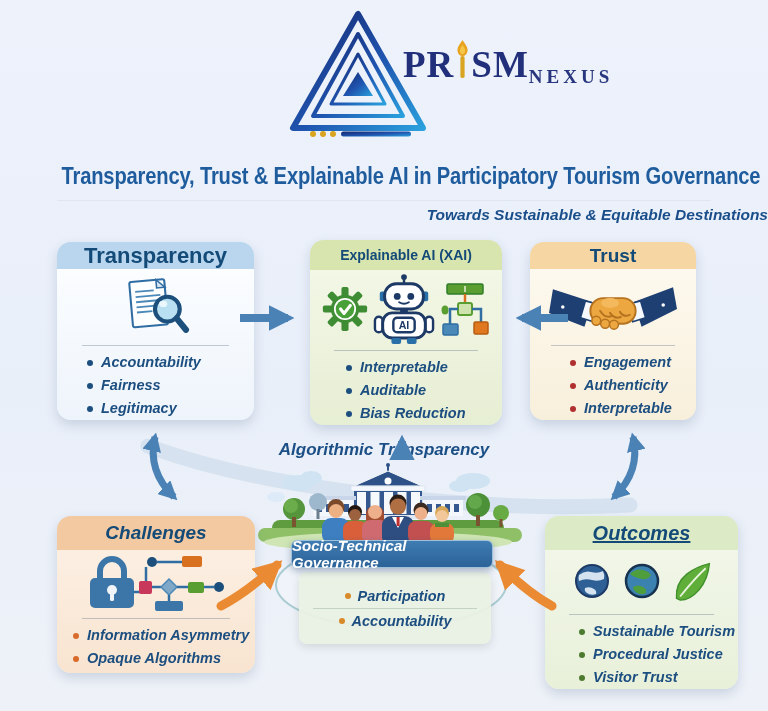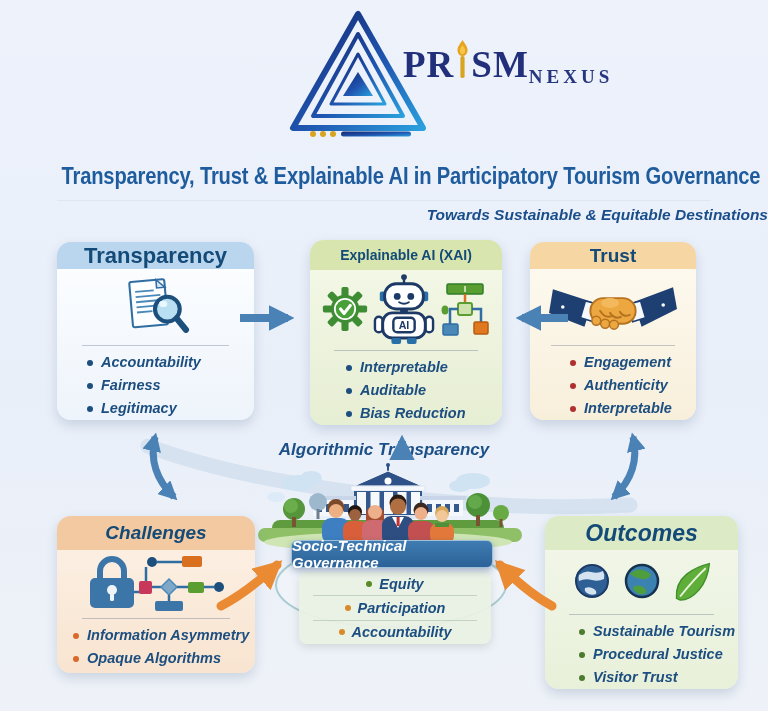--- a/index.html
+++ b/index.html
@@ -55,21 +55,21 @@
   #card-trust{left:530px;top:242px;width:166px;height:178px;}
   #card-trust .card-header{background:#f6d6a2;font-size:19px;}
   #card-trust .card-body{background:linear-gradient(#fdf9ee,#f8efdb);}
   #card-trust ul.bl{padding-left:40px;}
 
   #card-challenges{left:57px;top:516px;width:198px;height:157px;}
   #card-challenges .card-header{background:#f3c9a2;font-size:19px;font-style:italic;}
   #card-challenges .card-body{background:linear-gradient(#fcefe2,#f8e4d0);}
 
   #card-outcomes{left:545px;top:516px;width:193px;height:173px;}
-  #card-outcomes .card-header{background:#dcebc6;font-size:23px;font-style:italic;}
+  #card-outcomes .card-header{background:#dcebc6;font-size:20px;font-style:italic;text-decoration:underline;}
   #card-outcomes .card-body{background:linear-gradient(#f1f6e8,#e8f0d9);}
   #card-outcomes ul.bl{padding-left:34px;}
 
   
   .algo-label{left:0;right:0;top:440px;text-align:center;font-size:17px;font-weight:800;
     font-style:italic;color:#1b4f86;z-index:5;}
 
   
   .gov-banner{left:291px;top:540px;width:202px;height:28px;z-index:7;
     background:linear-gradient(#3f7cb1,#2b6298);border:1.5px solid #9fc0da;border-radius:6px;
@@ -454,24 +454,20 @@
     <path d="M402 456 V441" stroke="#4b82b6" stroke-width="8" fill="none" marker-end="url(#mblue)"></path>
     <path d="M155 437 Q147 471 174 497" stroke="#4b82b6" stroke-width="7" fill="none" marker-start="url(#mblue-s)" marker-end="url(#mblue-s)"></path>
     <path d="M633 437 Q641 471 614 497" stroke="#4b82b6" stroke-width="7" fill="none" marker-start="url(#mblue-s)" marker-end="url(#mblue-s)"></path>
     <path d="M221 606 Q246 593 277 565" stroke="#ea8a33" stroke-width="9" fill="none" stroke-linecap="round" marker-end="url(#morange)"></path>
     <path d="M552 606 Q528 593 500 565" stroke="#ea8a33" stroke-width="9" fill="none" stroke-linecap="round" marker-end="url(#morange)"></path>
   </svg>
 
   <div class="abs gov-banner">Socio-Technical Governance</div>
   <div class="abs gov-list">
     <div class="g-item">
-        <span class="gd gd1"></span>
-        <span>Equity</span>
-      </div>
-    <div class="g-item">
         <span class="gd gd2"></span>
         <span>Participation</span>
       </div>
     <div class="g-item">
         <span class="gd gd3"></span>
         <span>Accountability</span>
       </div>
   </div>
 
 </div>

